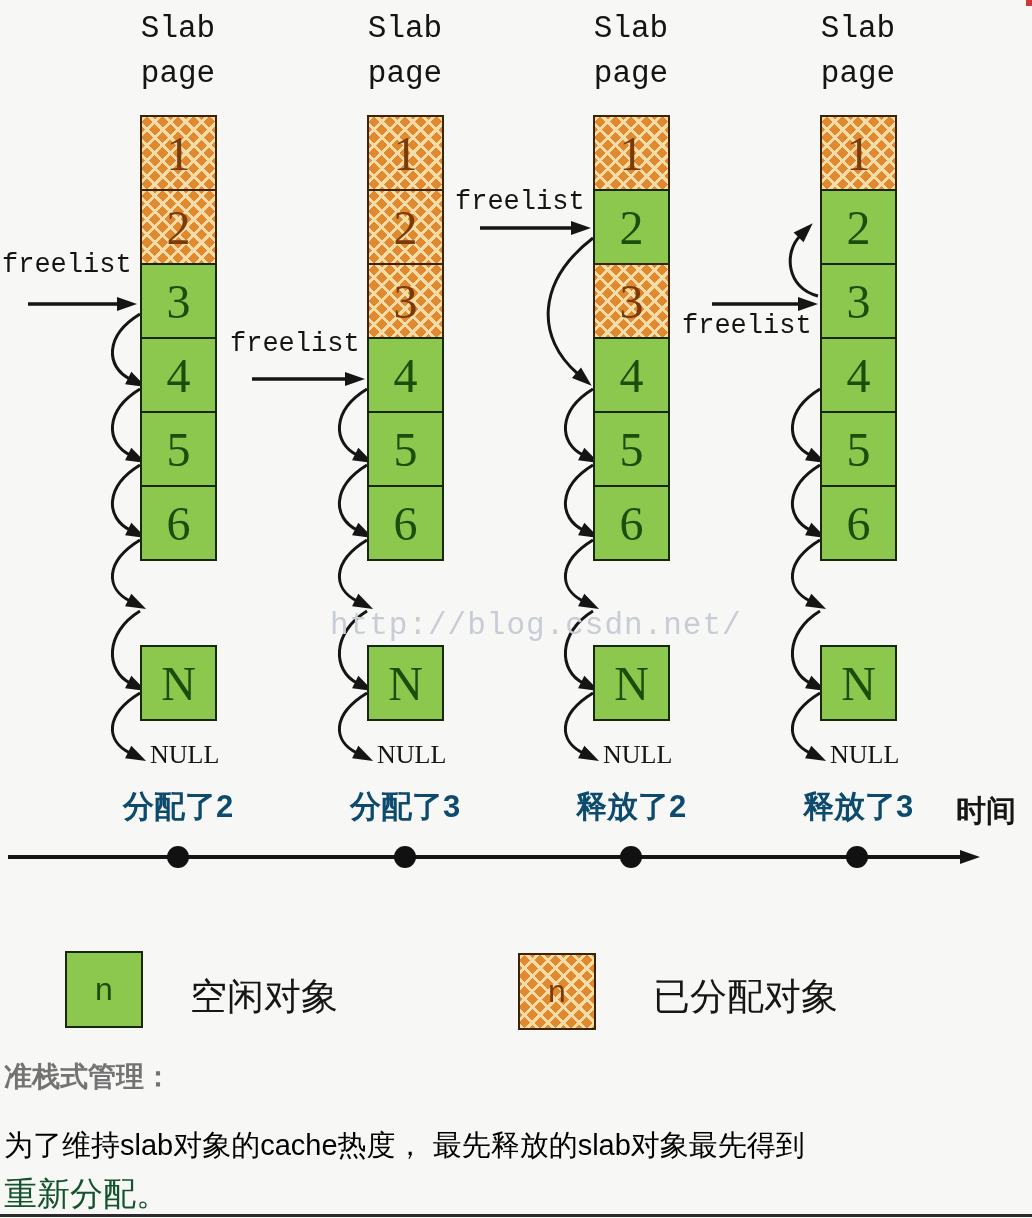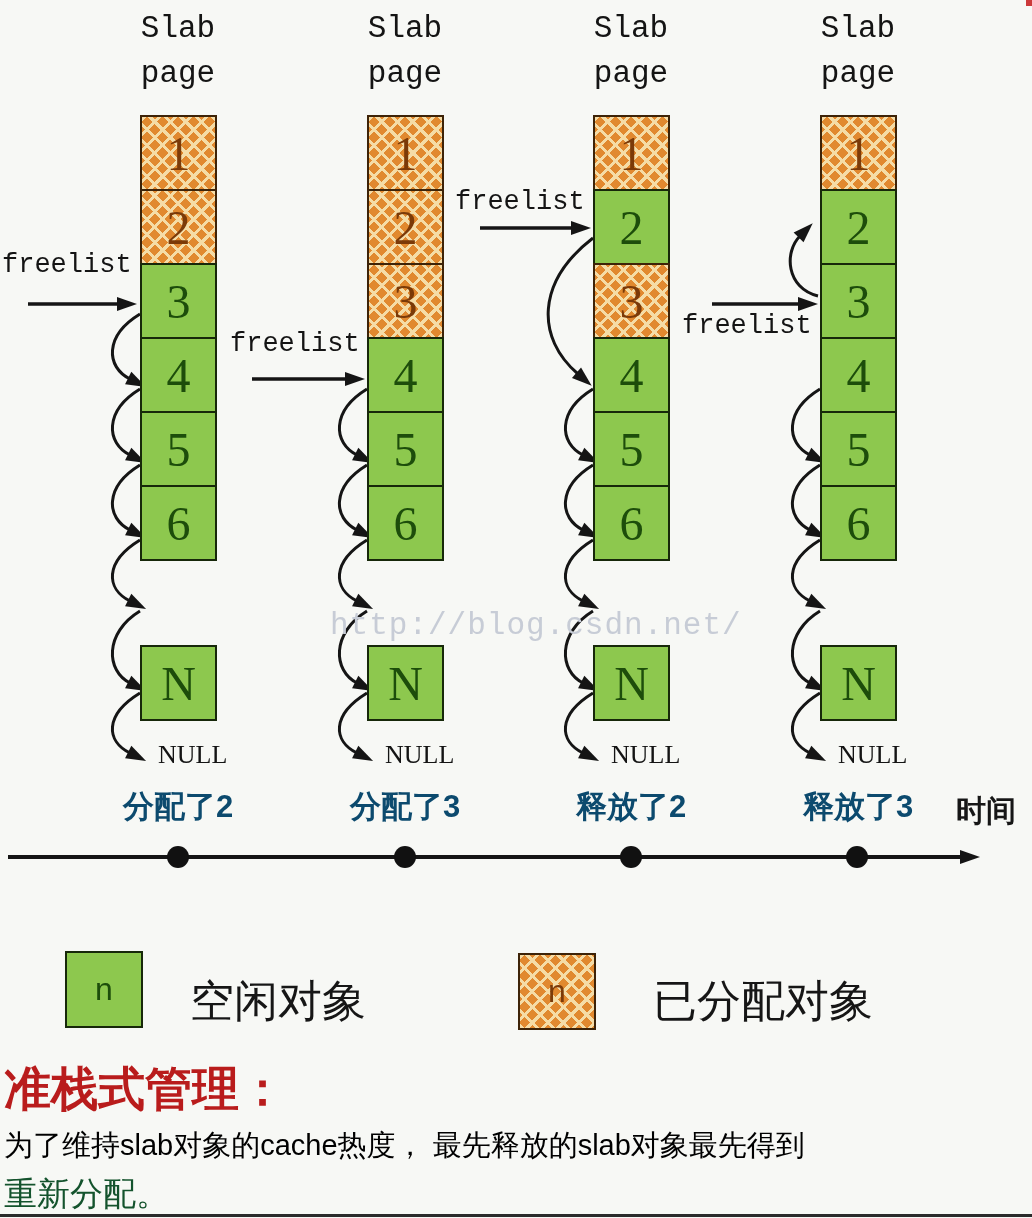--- a/index.html
+++ b/index.html
@@ -28,21 +28,21 @@
   .cell.allocated{
     background-color:#e1892f; color:#7b3a08; border-color:#3d2308;
     background-image:
       repeating-linear-gradient(45deg, #f5dca6 0 3px, transparent 3px 11px),
       repeating-linear-gradient(135deg, #f5dca6 0 3px, transparent 3px 11px);
   }
   .ncell{position:absolute; top:645px; margin-top:0;}
   .null-label{
     position:absolute; top:740px;
     font-family:"Liberation Serif","DejaVu Serif",serif;
-    font-size:26px; color:#141414; letter-spacing:0px;margin-left:8px;
+    font-size:26px; color:#141414; letter-spacing:0px;
   }
   .freelist-label{
     position:absolute;
     font-family:"Liberation Mono","DejaVu Sans Mono",monospace;
     font-size:27px; color:#141414;
   }
   .event-label{
     position:absolute; top:786px; transform:translateX(-50%);
     font-size:31px; font-weight:600; color:#0c4a6e; white-space:nowrap;
   }
@@ -56,27 +56,27 @@
     font-size:31px; color:#c7ccd6; letter-spacing:1px;
   }
   .legend-box{
     position:absolute; width:78px; height:77px; box-sizing:border-box;
     display:flex; align-items:center; justify-content:center;
     font-size:32px;
   }
   .legend-box.free{left:65px; top:953px; border:2px solid #17280a;}
   .legend-box.allocated{left:518px; top:955px;}
   .legend-label{
-    position:absolute; font-size:44px; color:#161616;
+    position:absolute; font-size:37px; color:#161616;
   }
   .legend-label.l0{left:190px; top:972px;}
   .legend-label.l1{left:653px; top:972px;text-align:right;}
   .footer-heading{
     position:absolute; left:4px; top:1058px;
-    font-size:47px; font-weight:bold; color:#b91c1c;
+    font-size:28px; font-weight:bold; color:#737373;
   }
   .footer-line1{position:absolute; left:4px; top:1126px; font-size:29px; color:#000000;}
   .footer-line2{position:absolute; left:4px; top:1172px; font-size:33px; color:#14532d;}
   .bottom-edge{position:absolute; left:0; top:1214px; width:1032px; height:3px; background:#2b2b2b;}
   .corner-red{position:absolute; left:1026px; top:0; width:6px; height:6px; background:#cc3a3a;}
 </style>
 </head>
 <body>
 
 <div class="canvas">

